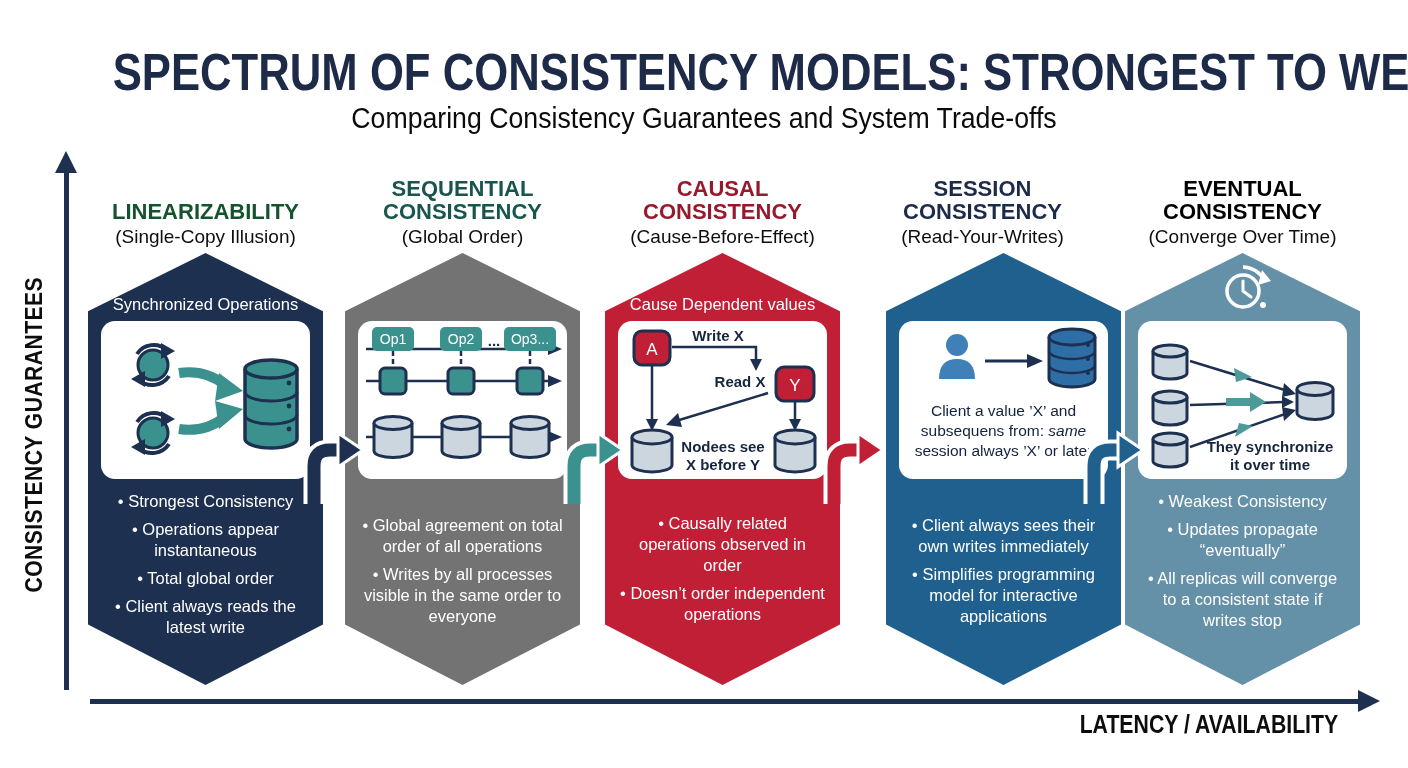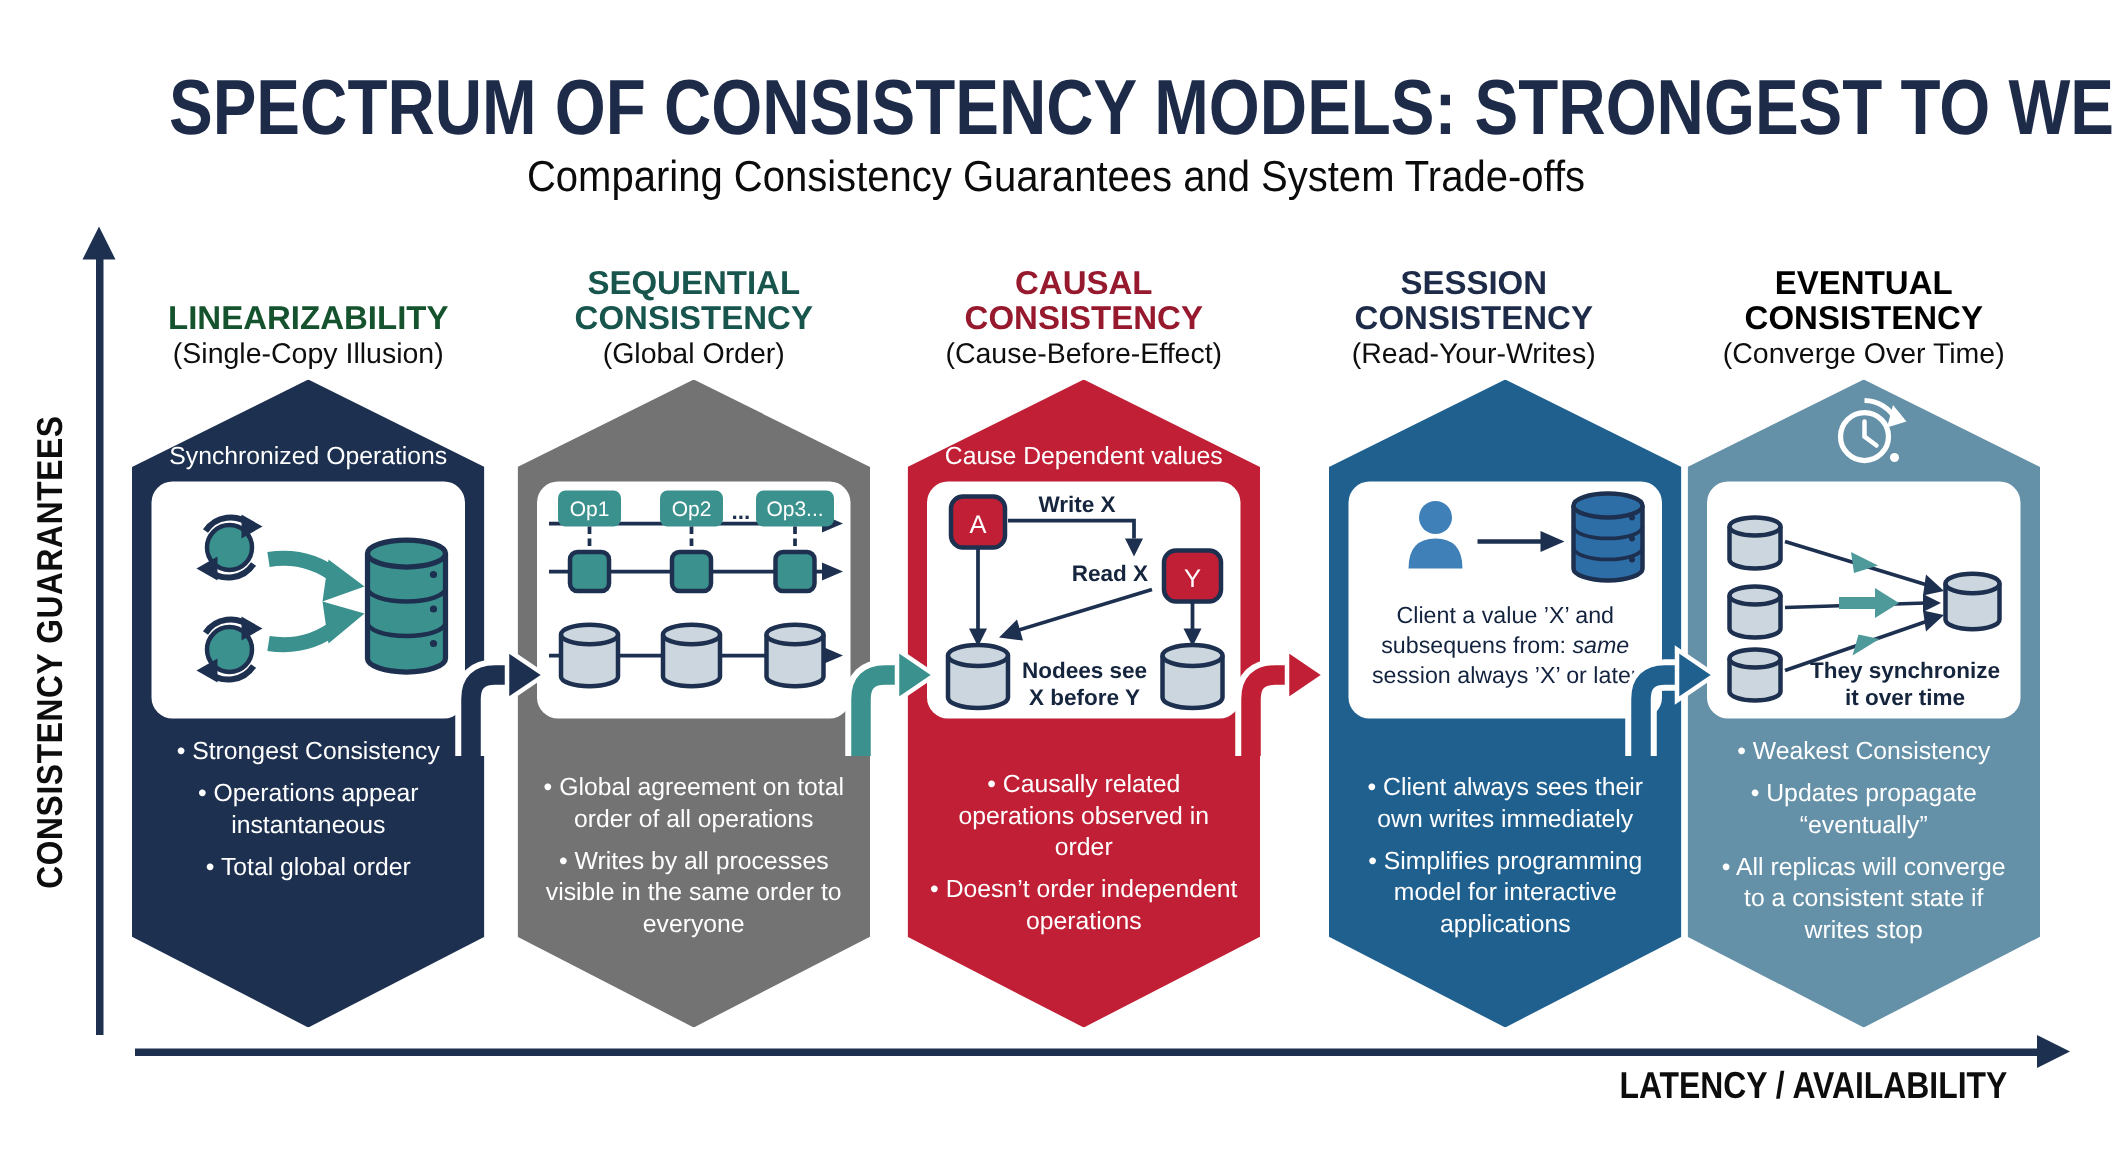--- a/index.html
+++ b/index.html
@@ -120,20 +120,21 @@
         <path d="M144 94 A26 9 0 0 0 196 94" fill="none" stroke="#1d3050" stroke-width="3"></path>
         <circle cx="188" cy="62" r="2.4" fill="#1d3050"></circle>
           <circle cx="188" cy="85" r="2.4" fill="#1d3050"></circle>
           <circle cx="188" cy="108" r="2.4" fill="#1d3050"></circle>
       </svg>
     </div>
     <div class="bullets">
       <p>Strongest Consistency</p>
       <p>Operations appear instantaneous</p>
       <p>Total global order</p>
+      <p>Client always reads the latest write</p>
     </div>
   </div>
 
   <div class="panel" style="left: 345px; background-color: #737373;">
     <div class="card">
       <svg width="209" height="158" viewBox="0 0 209 158">
         <line x1="8" y1="28" x2="192" y2="28" stroke="#1d3050" stroke-width="2.5"></line>
         <polygon points="190,22 204,28 190,34" fill="#1d3050"></polygon>
         <rect x="14" y="6" width="42" height="24" rx="5" fill="#3b918d"></rect>
         <text x="35" y="23" font-size="14" fill="#ffffff" text-anchor="middle">Op1</text>

